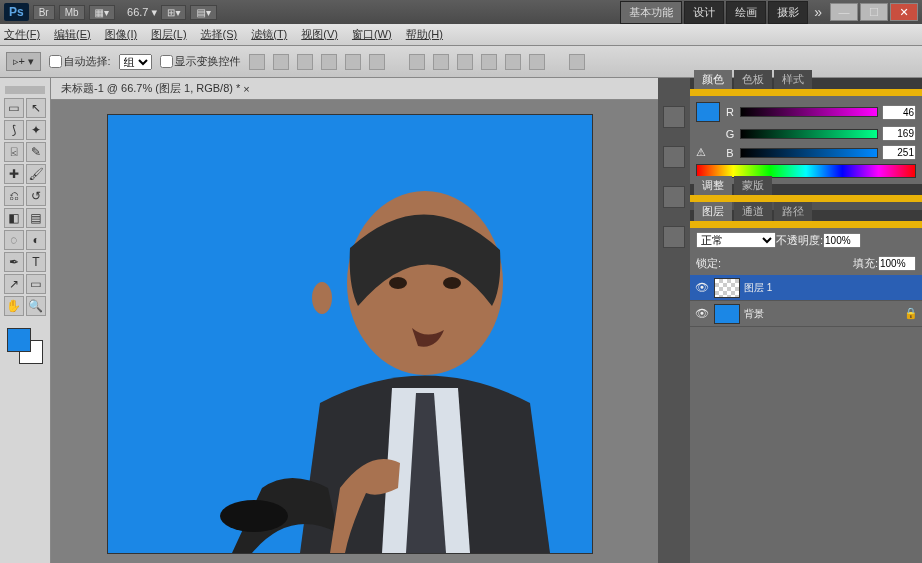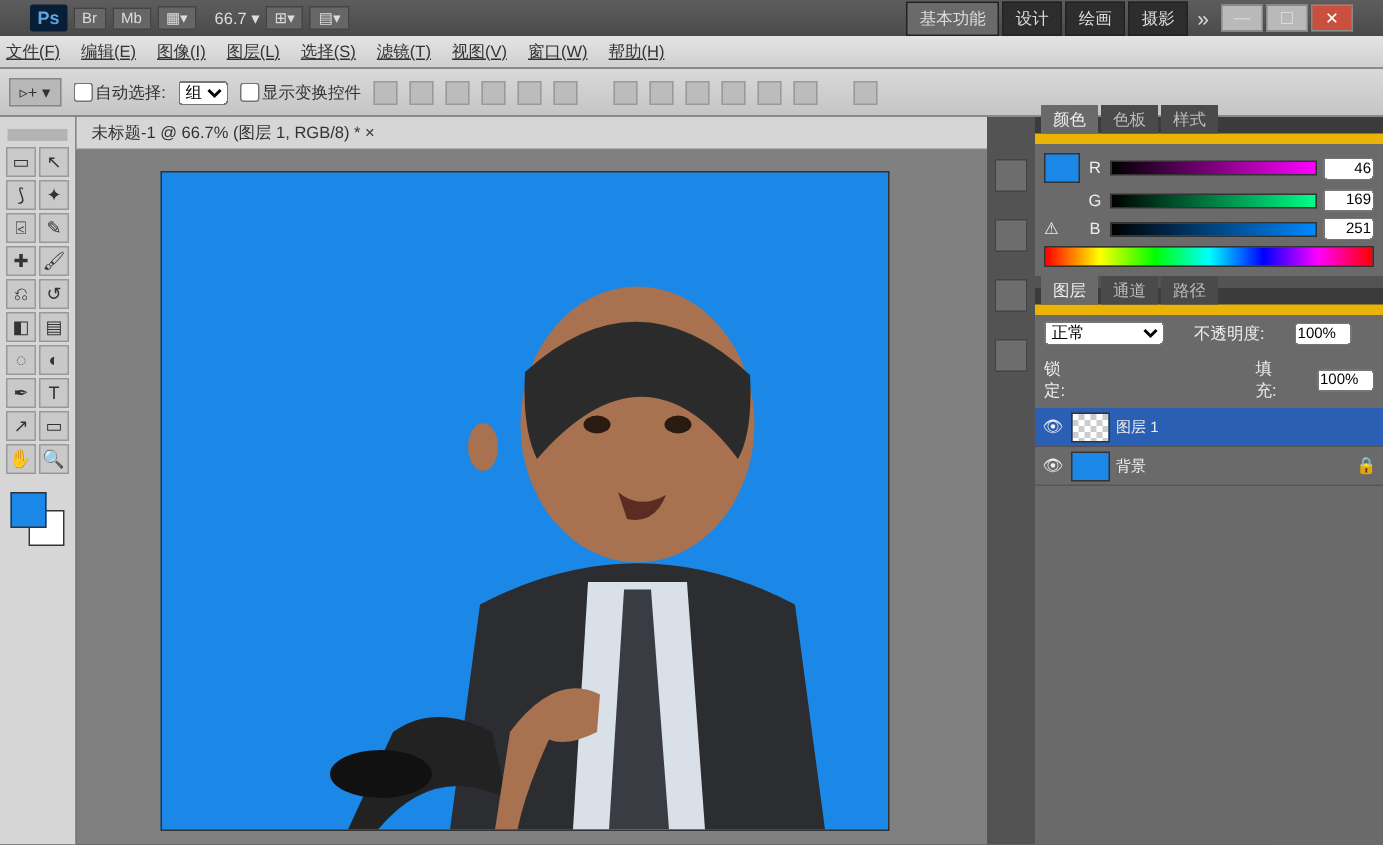--- a/index.html
+++ b/index.html
@@ -1,17 +1,17 @@
 <!DOCTYPE html>
 <html><head>
 <meta charset="utf-8">
 <style>
 * { box-sizing: border-box; margin: 0; padding: 0; font-family: "Microsoft YaHei", sans-serif; }
 body { width: 922px; height: 563px; background: #535353; overflow: hidden; font-size: 11px; color: #333; }
-.titlebar { height: 24px; background: linear-gradient(#5d5d5d,#4a4a4a); display: flex; align-items: center; padding: 0 20px; color: #ddd; }
+.titlebar { height: 24px; background: linear-gradient(#5d5d5d,#4a4a4a); display: flex; align-items: center; padding: 0 4px; color: #ddd; }
 .titlebar .ps { background: #071e36; color: #5da5e4; font-weight: bold; padding: 2px 5px; border-radius: 2px; font-size: 12px; }
 .titlebar .tbtn { background: #666; border: 1px solid #444; padding: 1px 5px; margin-left: 4px; font-size: 10px; cursor: pointer; text-align: center; }
 .titlebar .zoom { margin-left: 12px; font-size: 11px; }
 .titlebar .sep { flex: 1; }
 .titlebar .wsbtn { background: #2d2d2d; border: 1px solid #222; padding: 3px 8px; margin-left: 2px; font-size: 11px; cursor: pointer; }
 .titlebar .wsbtn.active { background: #6a6a6a; }
 .titlebar .arrow { margin: 0 6px; font-size: 14px; }
 .titlebar .winbtns { display: flex; }
 .titlebar .winbtn { width: 28px; height: 18px; background: #b9b9b9; border: 1px solid #888; margin-left: 2px; display:flex; align-items:center; justify-content:center; font-size: 11px; cursor: pointer; }
 .titlebar .winbtn.close { background: #c94f3f; color: #fff; }
@@ -45,21 +45,21 @@
 .crow { display:flex; align-items:center; margin-bottom:4px; gap:4px; }
 .crow .sw { width: 24px; height: 20px; background: #1b87e6; border: 1px solid #333; }
 .crow .lbl { width: 12px; text-align:center; }
 .crow .slider { flex:1; height: 10px; background: linear-gradient(to right,#000,#f0f); border:1px solid #333; position:relative; }
 .crow .sliderG { background: linear-gradient(to right,#000,#0f8); }
 .crow .sliderB { background: linear-gradient(to right,#000,#08f); }
 .crow input { width: 34px; font-size:10px; text-align:right; }
 .spectrum { height: 14px; background: linear-gradient(to right, red,yellow,lime,cyan,blue,magenta,red); margin-top:4px; border:1px solid #333; }
 .adjustpanel { background: #535353; }
 .layerspanel { background: #6a6a6a; color:#eee; flex:1; display:flex; flex-direction:column; }
-.loptrow { display:flex; align-items:center; padding: 4px 6px; gap:20px; background:#6a6a6a; }
+.loptrow { display:flex; align-items:center; padding: 4px 6px; gap:0; background:#6a6a6a; }
 .loptrow select { font-size:11px; flex:0 0 80px; }
 .loptrow .lbl { font-size:11px; }
 .loptrow input { width:38px; font-size:10px; }
 .llist { flex:1; background:#6a6a6a; overflow:auto; }
 .lrow { height:26px; display:flex; align-items:center; padding: 0 4px; gap:4px; border-bottom:1px solid #555; cursor:pointer; }
 .lrow.active { background:#2a5fb4; }
 .lrow .eye { width:16px; height:16px; display:flex; align-items:center; justify-content:center; }
 .lrow .thumb { width:26px; height:20px; border:1px solid #333; }
 .lrow .nm { font-size:10px; }
 .lrow .lock { margin-left:auto; }
@@ -208,20 +208,24 @@
           <input value="169" style="">
         </div>
       <div class="crow">
           <span style="width:24px">⚠</span>
           <span class="lbl">B</span>
           <div class="slider sliderB"></div>
           <input value="251" style="">
         </div>
       <div class="spectrum"></div>
     </div>
+    <div class="ptabs">
+      <div class="ptab active">调整</div>
+      <div class="ptab">蒙版</div>
+    </div>
     <div class="adjustpanel" style="height:8px"></div>
     <div class="ptabs">
       <div class="ptab active">图层</div>
       <div class="ptab">通道</div>
       <div class="ptab">路径</div>
     </div>
     <div class="layerspanel">
       <div class="loptrow">
         <select><option>正常</option></select>
         <span class="lbl">不透明度:</span>

